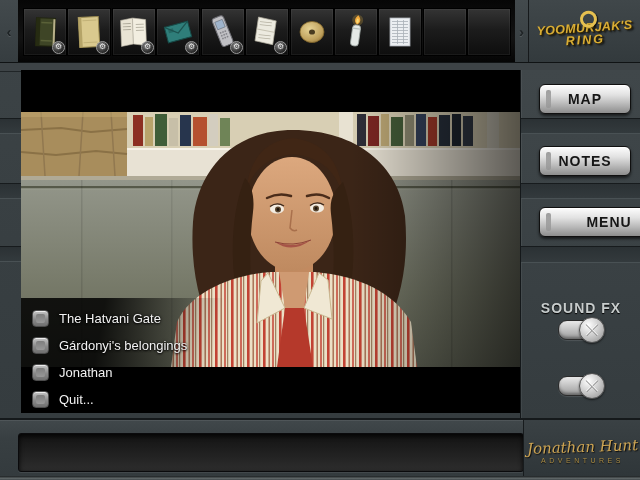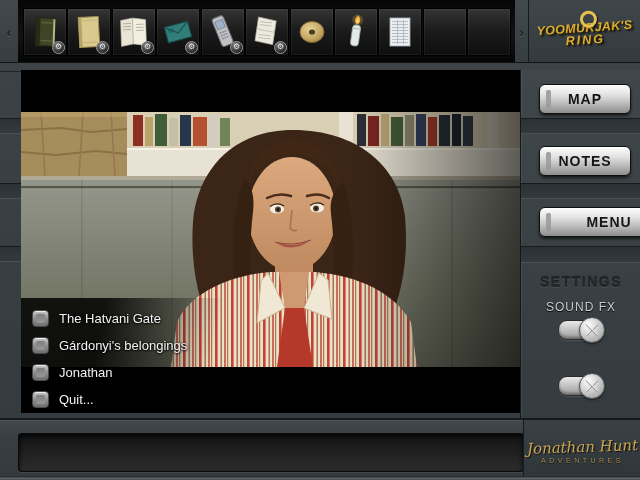--- a/index.html
+++ b/index.html
@@ -55,21 +55,21 @@
     background:linear-gradient(180deg,#fdfdfd 0%,#e2e2e2 35%,#bcbcbc 65%,#8d8d8d 100%);
     border:1px solid #101010;box-shadow:0 2px 3px rgba(0,0,0,0.6),inset 0 1px 0 rgba(255,255,255,0.9);
     display:flex;align-items:center;justify-content:center;cursor:pointer;}
   .metal-btn .grip{position:absolute;left:6px;top:5px;bottom:5px;width:5px;border-radius:2px;
     background:linear-gradient(180deg,rgba(90,90,90,0.55),rgba(120,120,120,0.30));}
   .metal-btn .lbl{color:#161616;font-size:14px;font-weight:bold;letter-spacing:1px;}
   .settings-h{position:absolute;left:0;top:204px;width:100%;text-align:center;
     color:#23282a;font-size:14px;font-weight:bold;letter-spacing:1.5px;
     text-shadow:0 1px 1px rgba(255,255,255,0.09),0 -1px 1px rgba(0,0,0,0.55);}
   .tgl-label{position:absolute;left:0;width:100%;text-align:center;color:#c7cccc;
-    font-size:12px;font-weight:normal;letter-spacing:1px;text-shadow:0 1px 1px #000;}
+    font-size:14px;font-weight:bold;letter-spacing:1px;text-shadow:0 1px 1px #000;}
   .toggle{position:absolute;left:37px;width:44px;height:18px;border-radius:9px;cursor:pointer;
     background:linear-gradient(180deg,#e9e9e9,#9b9b9b);border:1px solid #2b2b2b;
     box-shadow:inset 0 -2px 3px rgba(0,0,0,0.35),0 1px 1px rgba(255,255,255,0.12);}
   .knob{position:absolute;right:-2px;top:-4px;width:24px;height:24px;border-radius:50%;
     background:radial-gradient(circle at 35% 30%,#ffffff,#c4c4c4 55%,#8d8d8d 100%);
     border:1px solid #555;box-shadow:0 1px 2px rgba(0,0,0,0.55);}
   .knob::after{content:"";position:absolute;inset:4px;border-radius:50%;
     background:linear-gradient(45deg,transparent 45%,rgba(110,110,110,0.8) 48%,rgba(255,255,255,0.9) 52%,transparent 55%),
                linear-gradient(-45deg,transparent 45%,rgba(110,110,110,0.8) 48%,rgba(255,255,255,0.9) 52%,transparent 55%);}
   
@@ -382,21 +382,20 @@
     </div>
     <div class="metal-btn" style="top:76px;">
       <span class="grip"></span>
       <span class="lbl">NOTES</span>
     </div>
     <div class="metal-btn" style="top:137px;padding-left:24px;">
       <span class="grip"></span>
       <span class="lbl">MENU</span>
     </div>
 
-    <div class="settings-h">SETTINGS</div>
 
     <div class="tgl-label" style="top:230px;">SOUND FX</div>
     <div class="toggle" style="top:250px;">
       <span class="knob"></span>
     </div>
 
     <div class="toggle" style="top:306px;">
       <span class="knob"></span>
     </div>
   </div>

